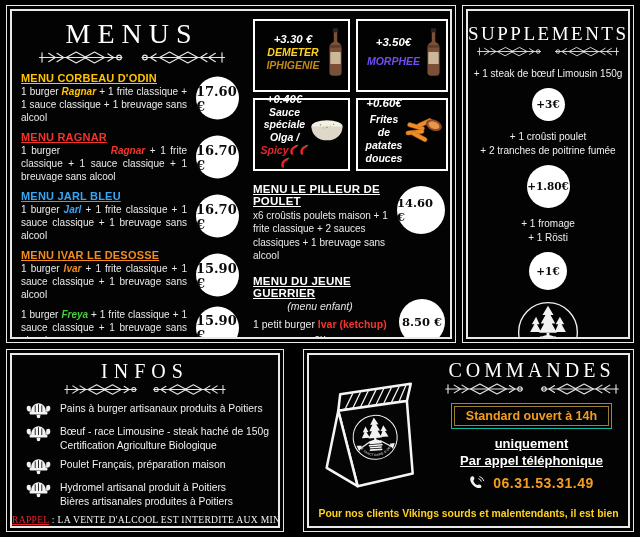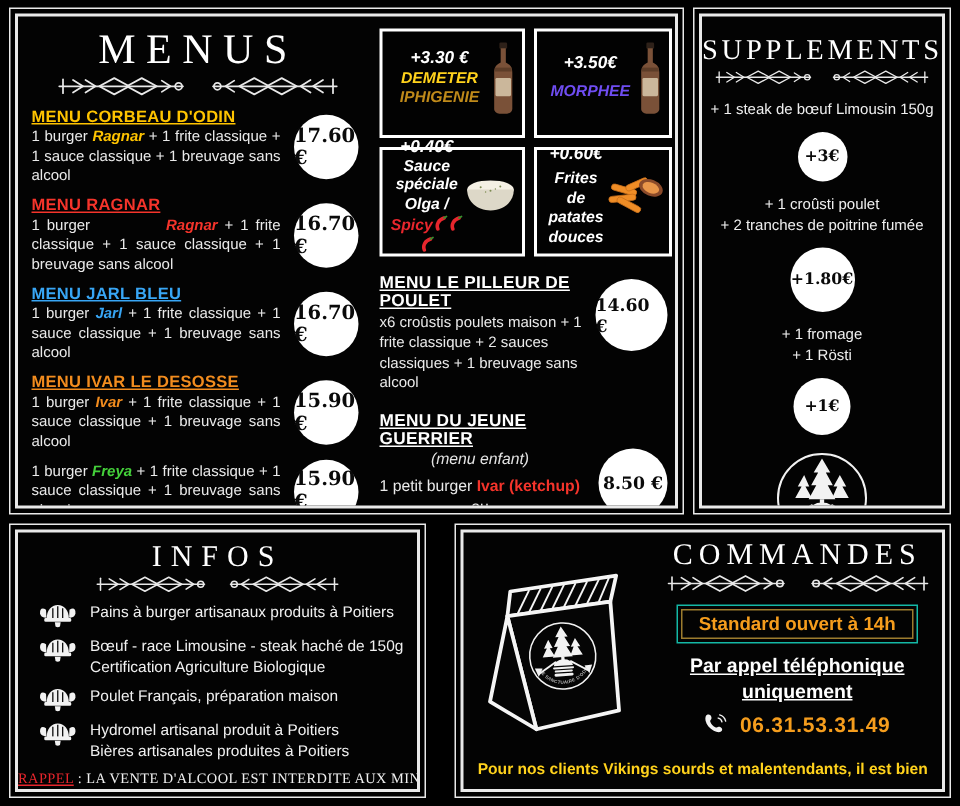--- a/index.html
+++ b/index.html
@@ -427,22 +427,22 @@
         <div class="serif-title cmd-title">COMMANDES</div>
         <svg class="rune rune-cmd" viewBox="0 0 230 18">
             <use href="#rune-full"></use>
           </svg>
 
         <div class="standard-box">
           <div class="standard-inner nowrap">Standard ouvert à 14h</div>
         </div>
 
         <div class="call">
+          <div><span>uniquement</span></div>
           <div><span>Par appel téléphonique</span></div>
-          <div><span>uniquement</span></div>
         </div>
 
         <div class="phone-row">
           <svg class="phone-ic" viewBox="0 0 22 20">
               <use href="#phone-g"></use>
             </svg>
           <span class="phone-num">06.31.53.31.49</span>
         </div>
       </div>
 

